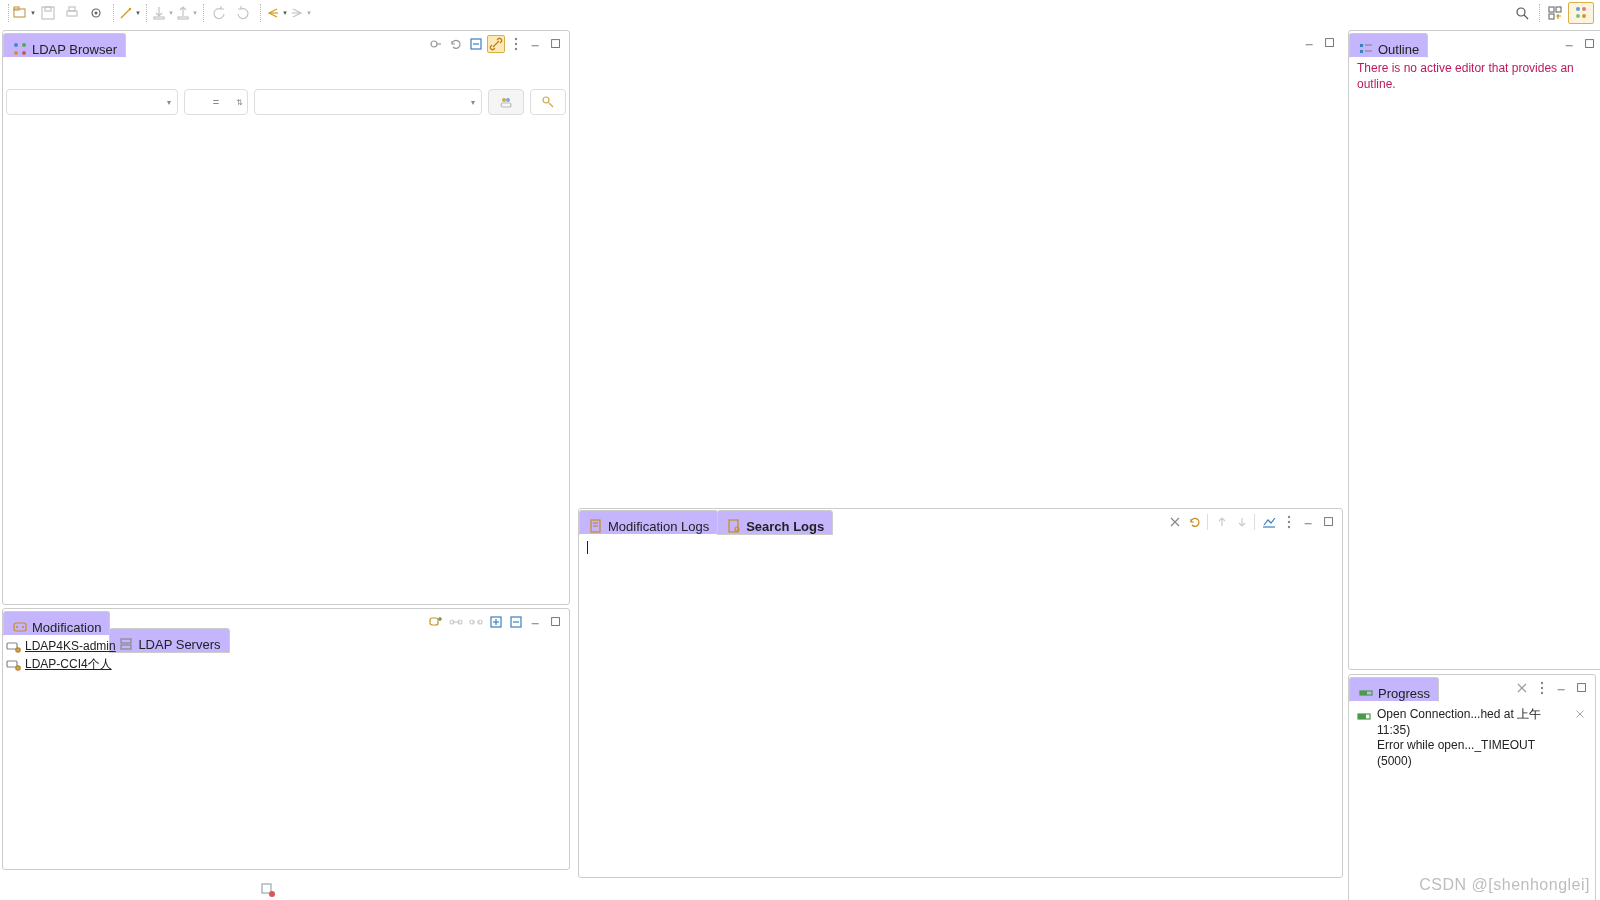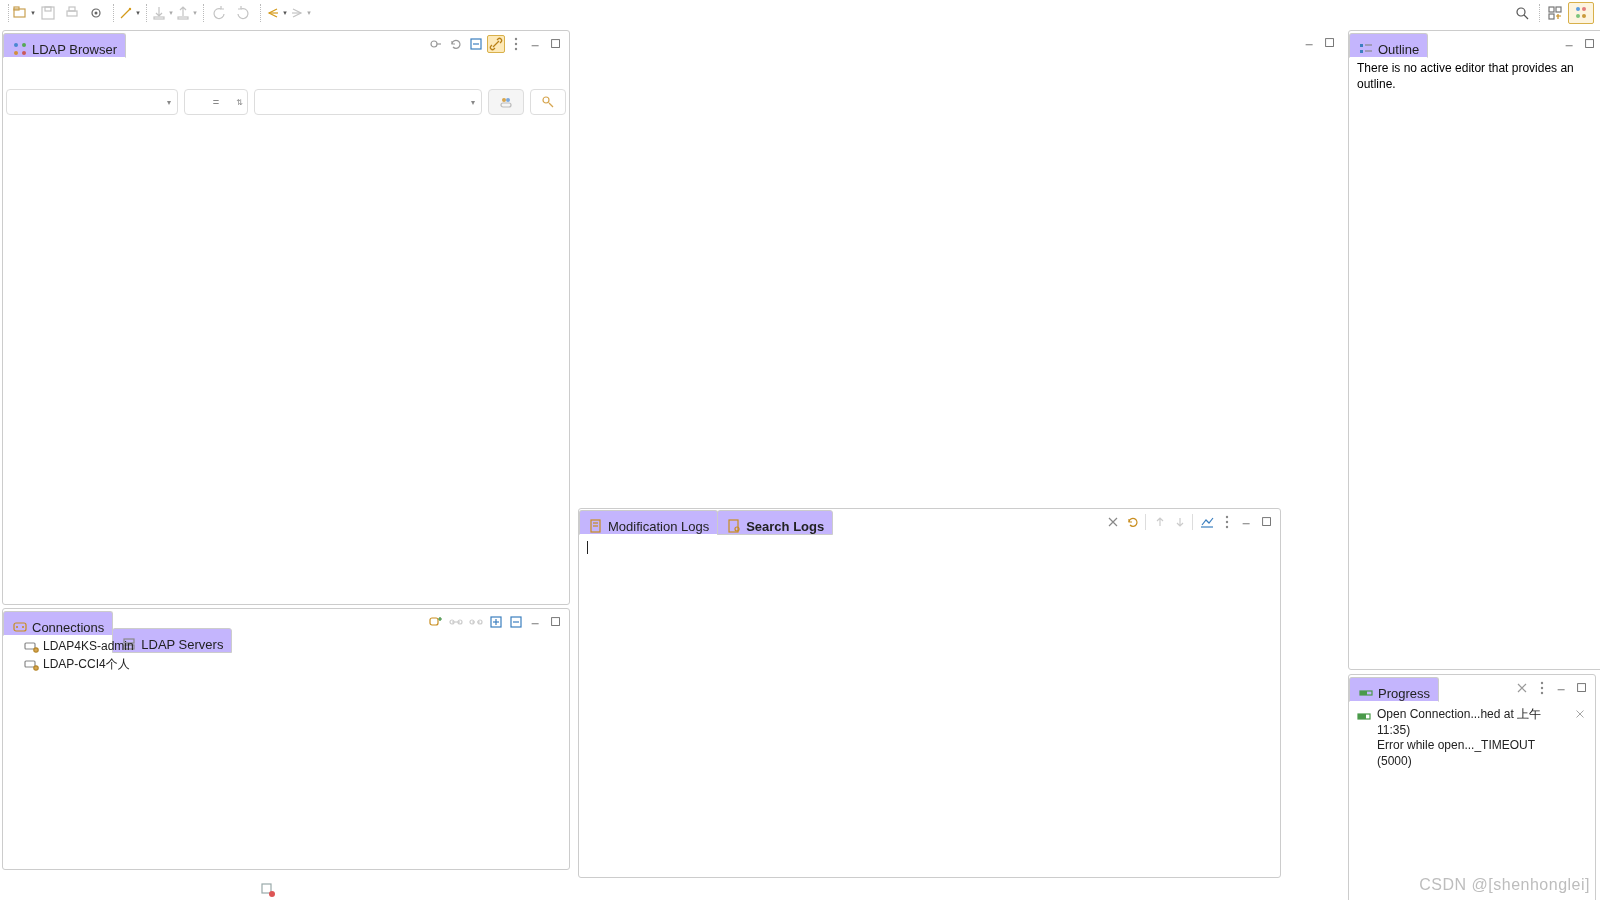--- a/index.html
+++ b/index.html
@@ -29,32 +29,32 @@
   .mini-btn.active { background: #fde9b8; border: 1px solid #d8b04a; }
 
   .filter-row { position: absolute; left: 3px; top: 56px; right: 3px; height: 30px; display: flex; align-items: center; gap: 6px; }
   .combo { height: 26px; border: 1px solid #ddd; border-radius: 4px; background: #fff; position: relative; }
   .combo .arrow { position: absolute; right: 6px; top: 50%; transform: translateY(-50%); font-size: 8px; color: #888; }
   .combo .txt { font-size: 11px; color: #888; position: absolute; left: 50%; top: 50%; transform: translate(-50%,-50%); }
   .sq-btn { width: 36px; height: 26px; border: 1px solid #ddd; border-radius: 4px; text-align: center;
             display: flex; align-items: center; justify-content: center; }
   .sq-btn.disabled { background: #f5f5f5; }
 
-  .tree { position: absolute; left: 18px; top: 20px; right: 6px; }
+  .tree { position: absolute; left: 0; top: 20px; right: 6px; text-decoration: underline; }
   .tree-row { height: 18px; display: flex; align-items: center; padding: 1px 2px; cursor: pointer; font-size: 12px; }
   .tree-row .ico { width: 16px; height: 16px; margin-right: 4px; }
 
   .editor-placeholder { position: absolute; }
   .editor-tools { position: absolute; right: 4px; top: 4px; display: flex; }
 
   .log-tabs { position: absolute; left: 0; top: 0; display: flex; }
   .log-body { position: absolute; left: 4px; top: 28px; right: 4px; bottom: 4px; padding: 4px; font-size: 12px; }
   .log-body .caret { display: inline-block; width: 0; height: 13px; border-left: 1px solid #222; }
 
-  .outline-body { position: absolute; left: 8px; top: 30px; right: 8px; font-size: 12px; color: #000000; line-height: 1.3; }
+  .outline-body { position: absolute; left: 8px; top: 30px; right: 8px; font-size: 12px; color: #be185d; line-height: 1.3; }
   .prog-body { position: absolute; left: 0; top: 26px; right: 0; bottom: 0; padding: 4px 6px; font-size: 12px; }
   .prog-item { position: relative; padding: 2px 20px 2px 22px; line-height: 1.3; }
   .prog-item .x { position: absolute; right: 2px; top: 2px; width: 14px; height: 14px; color: #999; cursor: pointer; }
 
   .status { position: absolute; left: 0; bottom: 0; width: 1600px; height: 22px; border-top: 0; }
   .wm { position: absolute; right: 10px; bottom: 6px; color: #bdbdbd; font-size: 16px; letter-spacing: .5px; }
 
   
   .ico svg { width: 16px; height: 16px; display: block; }
   .ico path, .ico rect, .ico circle, .ico polyline, .ico line { stroke-width: 1.2; }
@@ -291,21 +291,21 @@
 <div class="pane" style="left:2px; top:608px; width:568px; height:262px;">
   <div class="pane-header">
     <div class="tab">
       <span class="ico">
             <svg viewBox="0 0 16 16">
               <rect x="2" y="4" width="12" height="8" rx="2" fill="none" stroke="#c98d1e"></rect>
               <circle cx="5" cy="8" r="1" fill="#c98d1e"></circle>
               <circle cx="11" cy="8" r="1" fill="#c98d1e"></circle>
             </svg>
           </span>
-      <span>Connections</span>
+      <span>Modification</span>
     </div>
     <div class="tab inactive" style="margin-left:-1px;margin-top:35px;">
       <span class="ico">
             <svg viewBox="0 0 16 16">
               <rect x="3" y="3" width="10" height="4" fill="none" stroke="#888"></rect>
               <rect x="3" y="9" width="10" height="4" fill="none" stroke="#888"></rect>
             </svg>
           </span>
       <span>LDAP Servers</span>
     </div>
@@ -395,21 +395,21 @@
           </svg>
         </span>
     <span class="mini-btn">
           <svg viewBox="0 0 16 16" width="14" height="14">
             <rect x="3" y="3" width="9" height="9" fill="none" stroke="#666"></rect>
           </svg>
         </span>
   </div>
 </div>
 
-<div class="pane" style="left:578px; top:508px; width:703px; height:370px;">
+<div class="pane" style="left:578px; top:508px; width:765px; height:370px;">
   <div class="pane-header">
     <div class="log-tabs">
       <div class="tab">
         <span class="ico">
               <svg viewBox="0 0 16 16">
                 <rect x="3" y="2" width="9" height="12" fill="none" stroke="#c98d1e"></rect>
                 <line x1="5" y1="5" x2="10" y2="5" stroke="#c98d1e"></line>
                 <line x1="5" y1="8" x2="10" y2="8" stroke="#c98d1e"></line>
               </svg>
             </span>

